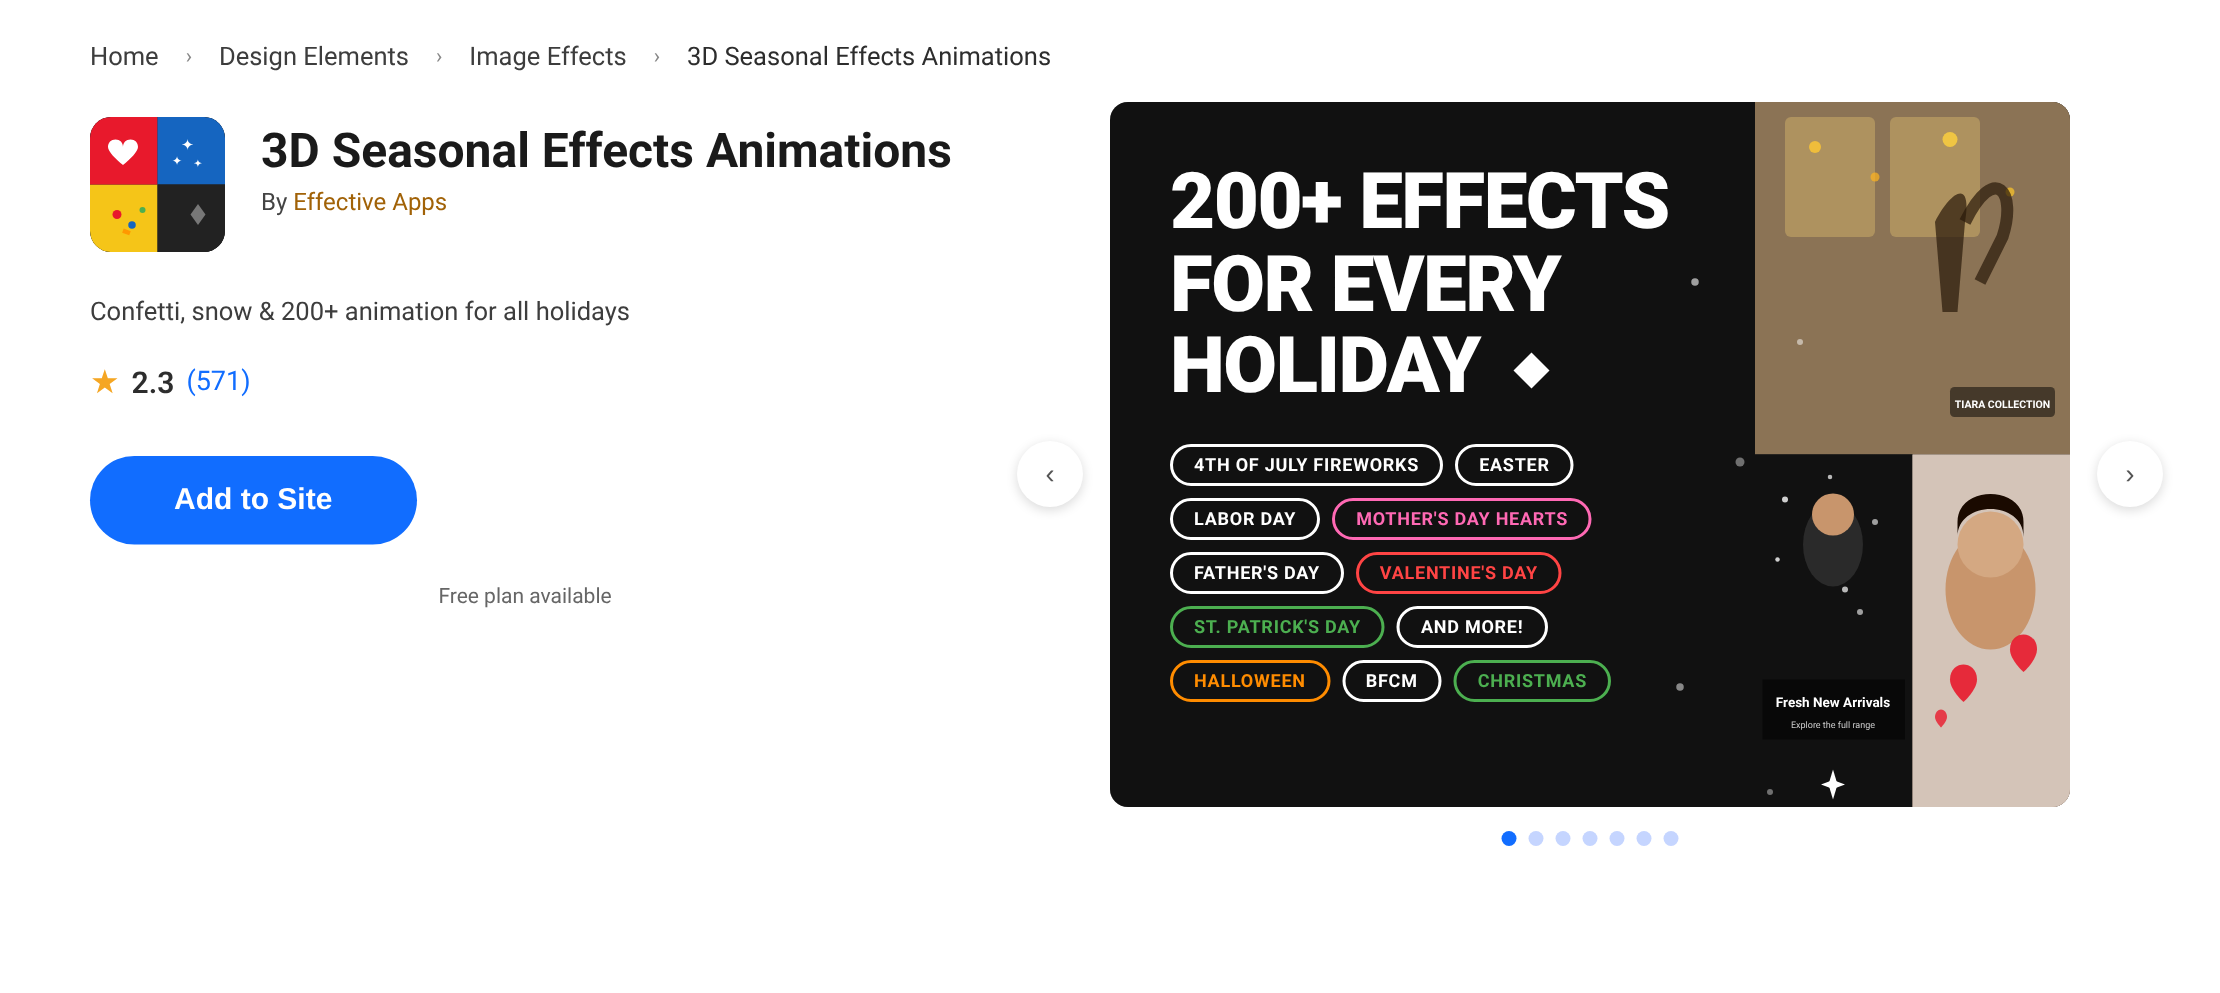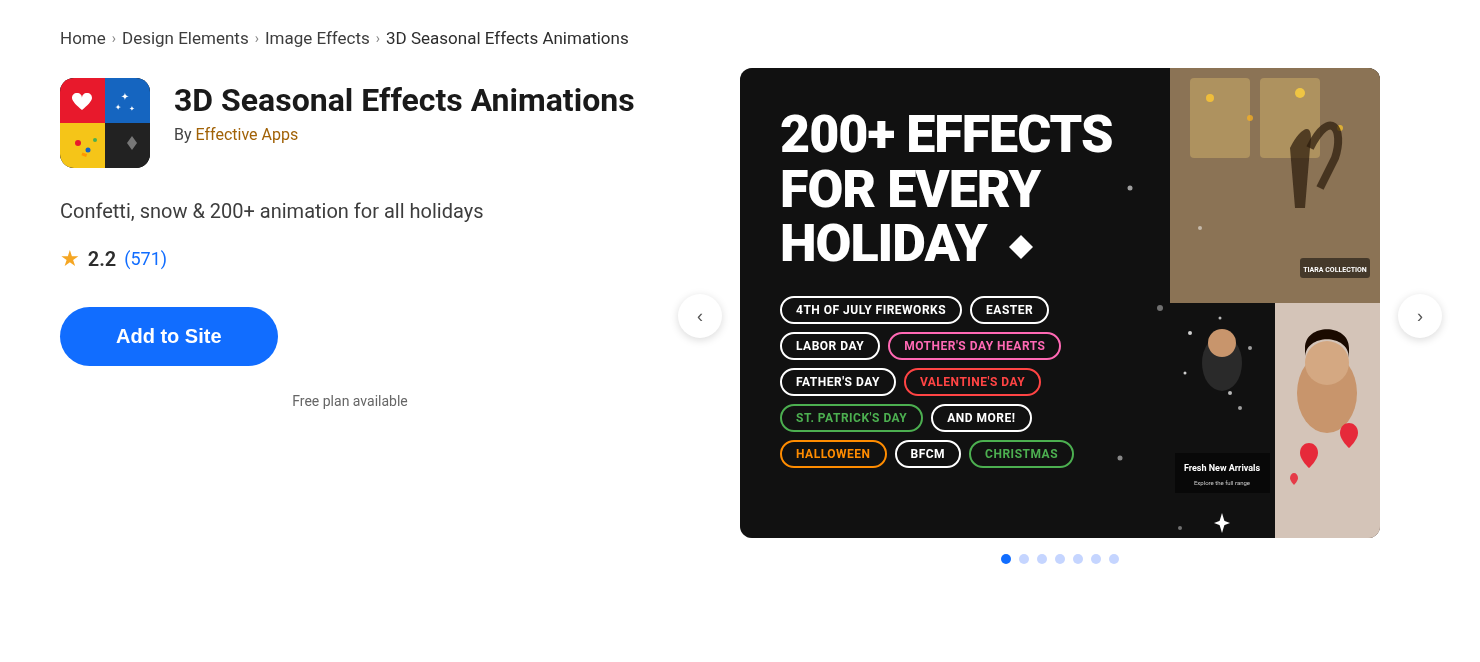--- a/index.html
+++ b/index.html
@@ -10,21 +10,21 @@
       width: 1480px;
       min-height: 662px;
       overflow: hidden;
     }
 
     
     .breadcrumb {
       display: flex;
       align-items: center;
       padding: 28px 60px 20px 60px;
-      gap: 4px;
+      gap: 16px;
       font-size: 17px;
     }
     .breadcrumb-link {
       color: #3d3d3d;
       cursor: pointer;
       text-decoration: none;
     }
     .breadcrumb-sep {
       color: #888;
       font-size: 14px;
@@ -94,21 +94,21 @@
       font-size: 16px;
       color: #444;
     }
     .app-author a {
       color: #a16207;
       text-decoration: none;
       cursor: pointer;
     }
 
     .app-description {
-      font-size: 20px;
+      font-size: 17px;
       color: #3d3d3d;
       line-height: 1.5;
       margin-bottom: 20px;
     }
 
     .rating-row {
       display: flex;
       align-items: center;
       gap: 8px;
       margin-bottom: 36px;
@@ -366,21 +366,21 @@
           <span>By</span>
           <a>Effective Apps</a>
         </p>
       </div>
     </div>
 
     <p class="app-description">Confetti, snow &amp; 200+ animation for all holidays</p>
 
     <div class="rating-row">
       <span class="star-icon">★</span>
-      <span class="rating-score">2.2</span>
+      <span class="rating-score">2.3</span>
       <span class="rating-count">(571)</span>
     </div>
 
     <button class="add-to-site-btn">Add to Site</button>
 
     <p class="free-plan">Free plan available</p>
   </div>
 
   <div class="right-panel">
     <div class="carousel-container">

